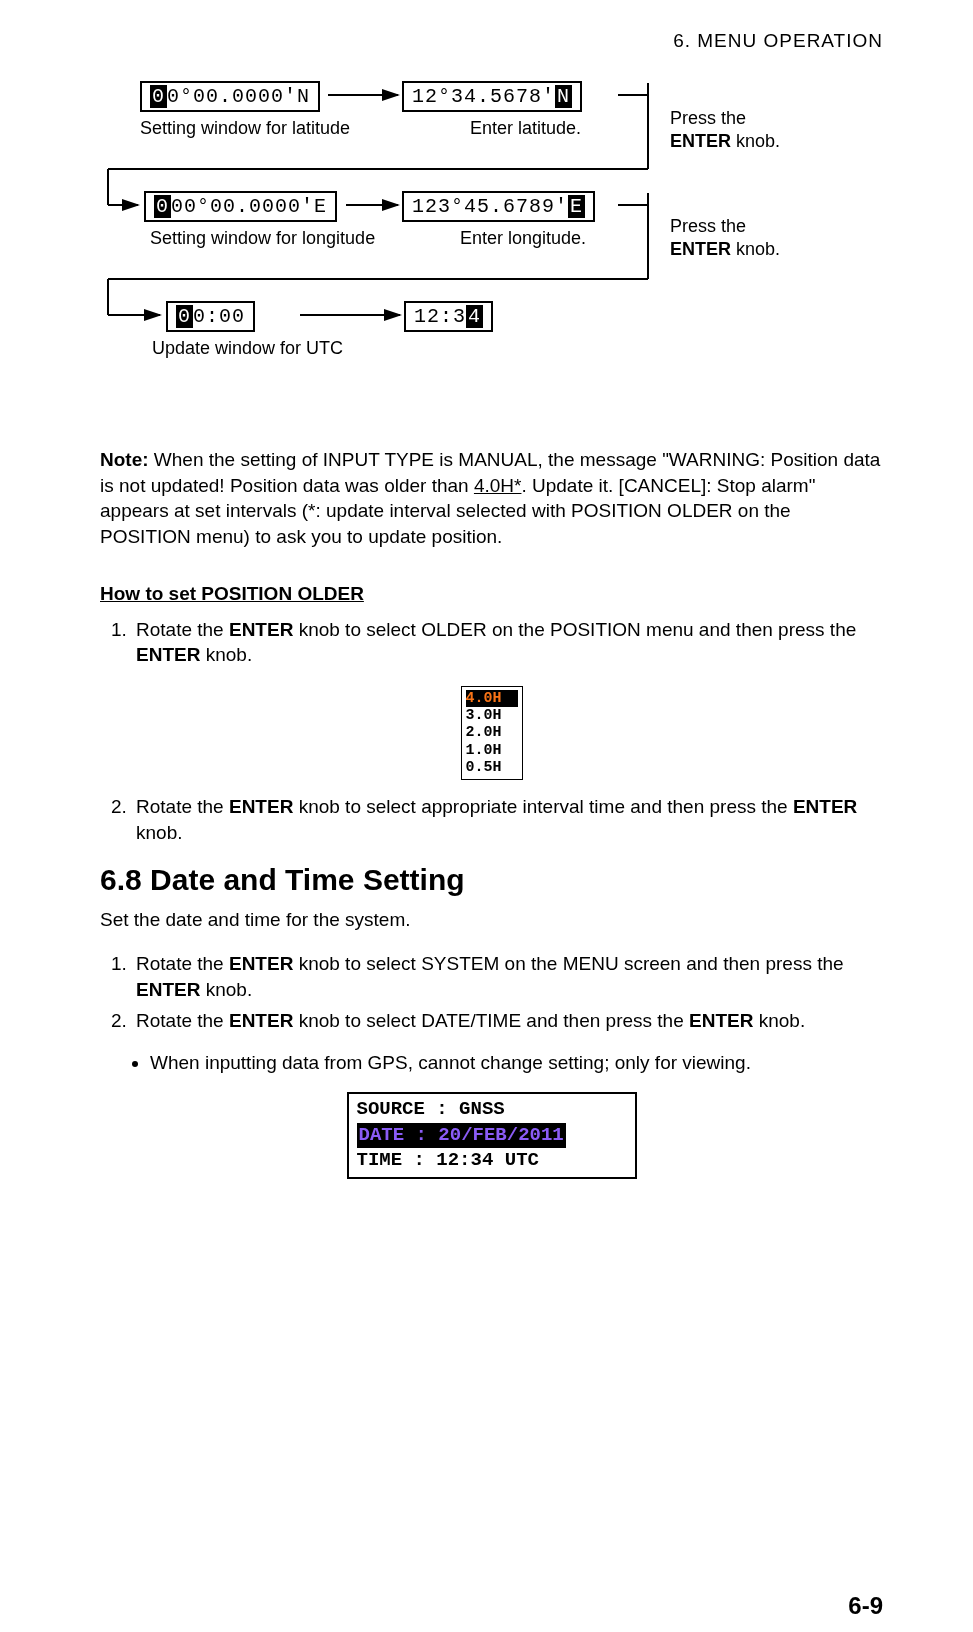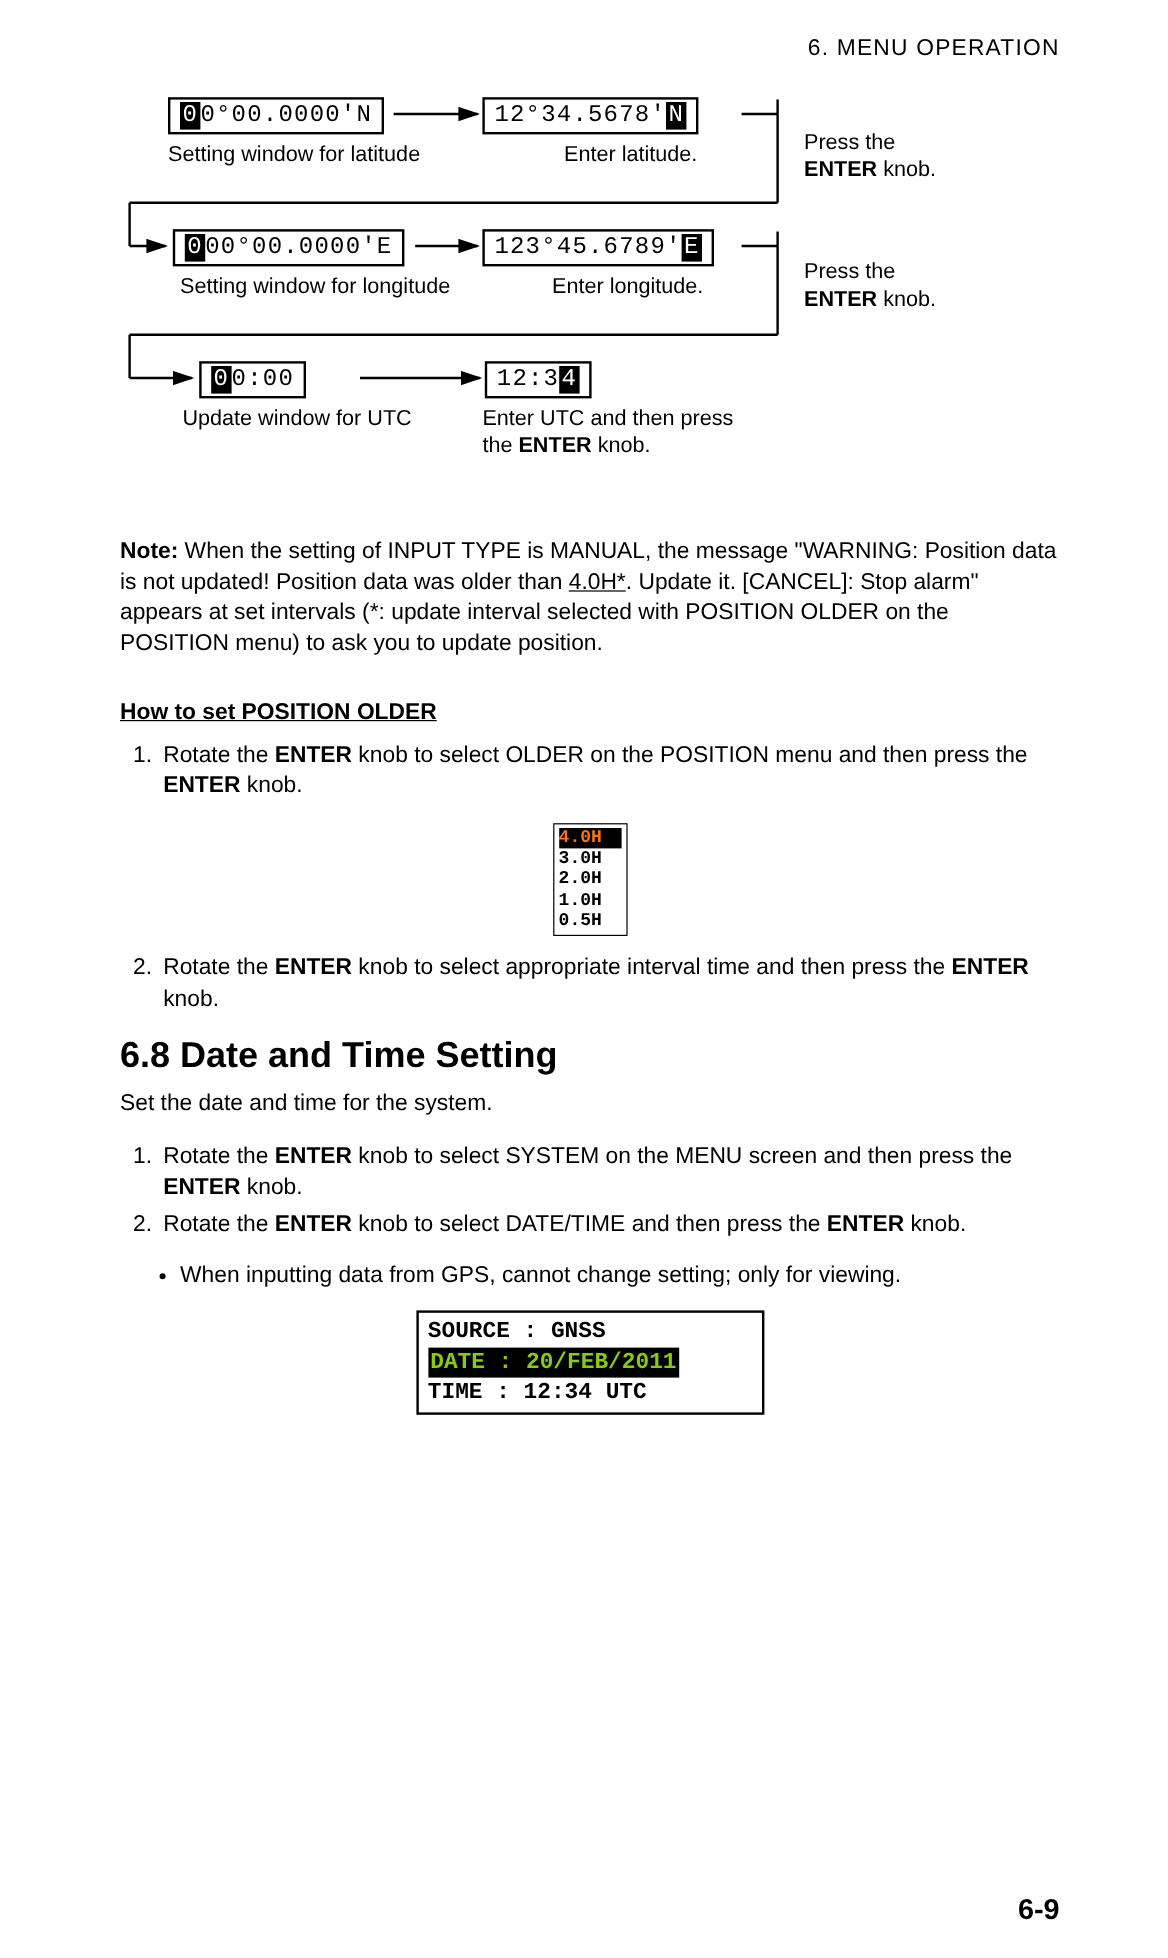--- a/index.html
+++ b/index.html
@@ -104,24 +104,24 @@
     .datetime-box {
       border: 2px solid #000;
       font-family: "Courier New", monospace;
       font-weight: bold;
       font-size: 19px;
       line-height: 1.35;
       width: 290px;
       margin: 6px auto 0;
       padding: 3px 8px;
     }
-    .datetime-box .hl { background: #000; color: #84cc16; display:inline-block; padding: 0 2px; }
+    .datetime-box .hl { background: #000; color: #8b5cf6; display:inline-block; padding: 0 2px; }
     .page-num {
       position: absolute;
-      bottom: 26px;
+      bottom: 12px;
       right: 90px;
       font-size: 24px;
       font-weight: bold;
       margin-top: 46px;
     }
   </style>
 </head>
 <body>
 
 <div class="header-right">6.  MENU  OPERATION</div>
@@ -168,24 +168,20 @@
   <div class="caption" style="left:50px; top:150px;">Setting window for longitude</div>
   <div class="caption" style="left:360px; top:150px;">Enter longitude.</div>
   <div class="sidecap" style="left:570px; top:138px;">
     <span>Press the</span><br>
     <b>ENTER</b><span> knob.</span>
   </div>
 
   <div class="dwin" style="left:66px; top:224px;"><span class="inv">0</span><span>0:00</span></div>
   <div class="dwin" style="left:304px; top:224px;"><span>12:3</span><span class="inv">4</span></div>
   <div class="caption" style="left:52px; top:260px;">Update window for UTC</div>
-  <div class="caption" style="left:302px; top:260px; width:240px;">
-    <span>Enter UTC and then press</span><br>
-    <span>the </span><b>ENTER</b><span> knob.</span>
-  </div>
 </div>
 
 <p class="note-para">
   <b>Note:</b><span> When the setting of INPUT TYPE is MANUAL, the message "WARNING: Position data is not updated! Position data was older than </span><span class="u">4.0H*</span><span>. Update it. [CANCEL]: Stop alarm" appears at set intervals (*: update interval selected with POSITION OLDER on the POSITION menu) to ask you to update position.</span>
 </p>
 
 <div class="section-sub">How to set POSITION OLDER</div>
 
 <ol class="steps">
   <li>

